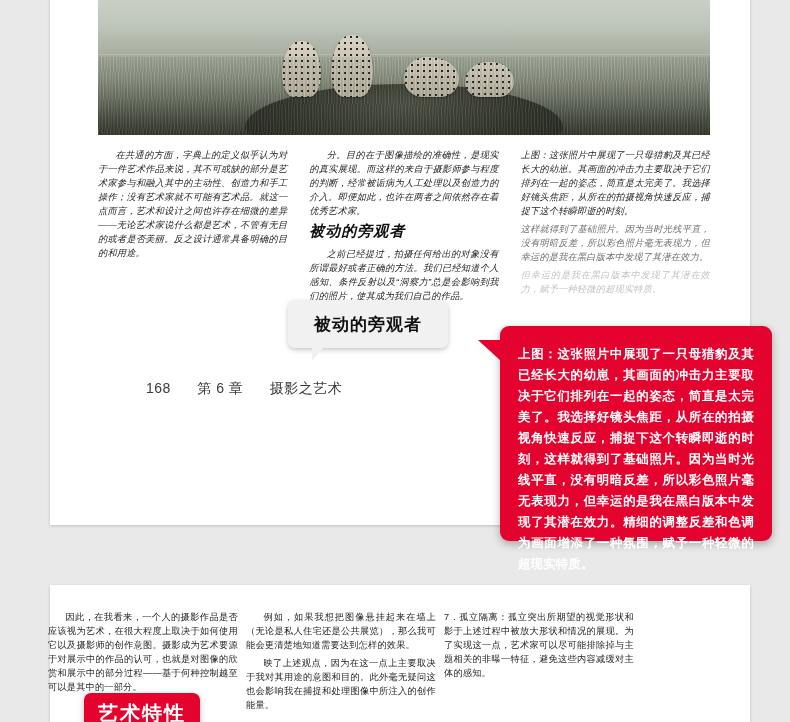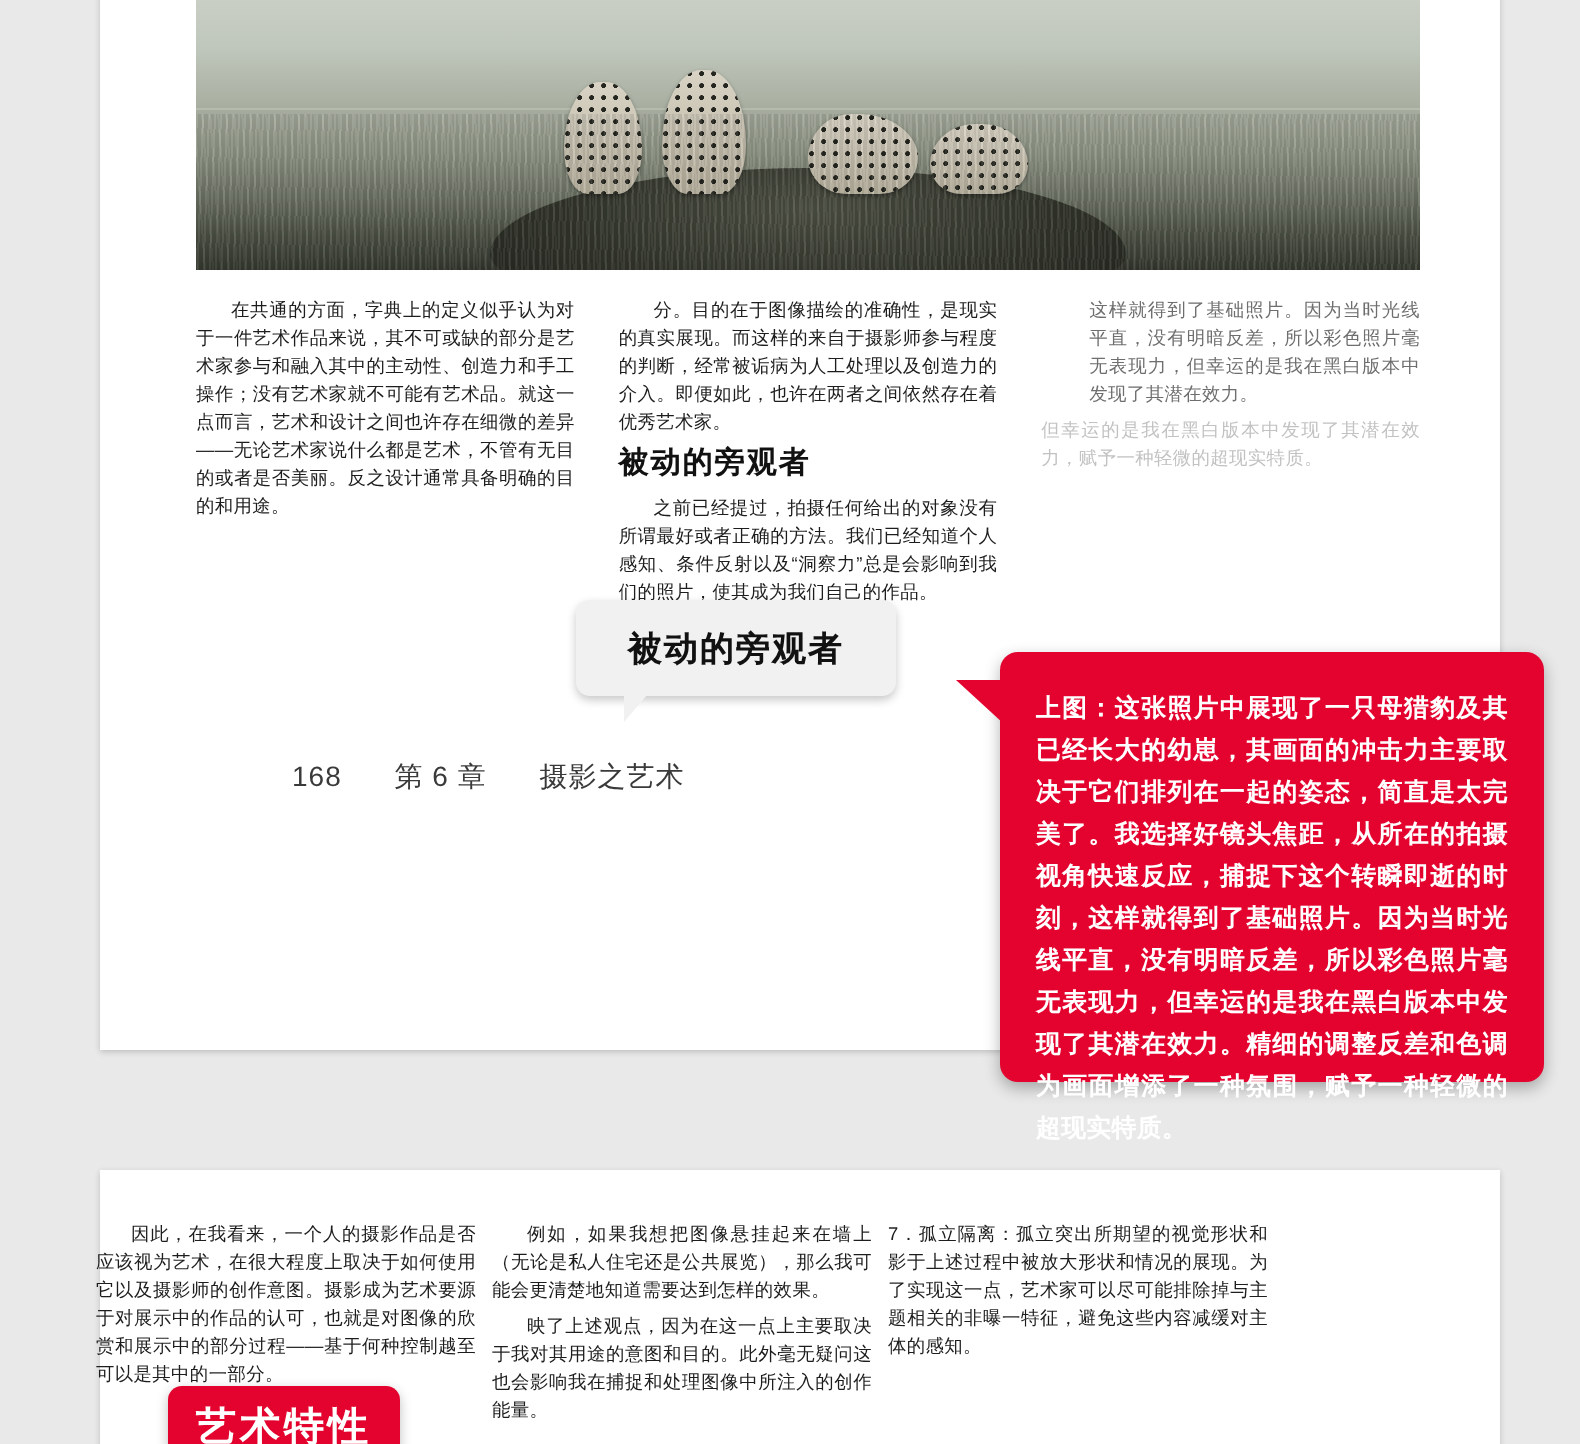--- a/index.html
+++ b/index.html
@@ -69,35 +69,35 @@
   .ch-d{left:60%;width:8%;height:26%;border-radius:46% 46% 32% 32% / 58% 58% 42% 42%;}
   .horizon{
     position:absolute;left:0;right:0;top:40%;height:1px;
     background:rgba(255,255,255,0.18);
   }
 
   
   .cols{
     position:absolute;left:48px;top:258px;
     width:612px;height:200px;
-    display:flex;gap:22px;
+    display:flex;gap:22px;font-style:italic;
   }
   .col{width:190px;position:relative;}
   .col p{
     margin:0 0 4px 0;
     font-size:9.2px;
     line-height:14px;
     color:#1d1d1d;
     text-indent:1.9em;
     text-align:justify;
     letter-spacing:.2px;
   }
   .col p.noindent{text-indent:0;}
   .col .fig{color:#262626;}
-  .col .fade-2{color:#6e6e6e;margin-left:24px;}
+  .col .fade-2{color:#6e6e6e;}
   .col .fade-4{color:#c2c2c2;}
   .section-head{
     font-size:15px;font-weight:bold;color:#111;
     margin:2px 0 6px 0;letter-spacing:1px;
   }
   .footer{
     position:absolute;left:96px;top:490px;
     font-size:14px;color:#3a3a3a;letter-spacing:.5px;
   }
   .footer .pg{margin-right:22px;}
@@ -182,20 +182,21 @@
   <div class="cols">
     <div class="col">
       <p>在共通的方面，字典上的定义似乎认为对于一件艺术作品来说，其不可或缺的部分是艺术家参与和融入其中的主动性、创造力和手工操作；没有艺术家就不可能有艺术品。就这一点而言，艺术和设计之间也许存在细微的差异——无论艺术家说什么都是艺术，不管有无目的或者是否美丽。反之设计通常具备明确的目的和用途。</p>
     </div>
     <div class="col">
       <p>分。目的在于图像描绘的准确性，是现实的真实展现。而这样的来自于摄影师参与程度的判断，经常被诟病为人工处理以及创造力的介入。即便如此，也许在两者之间依然存在着优秀艺术家。</p>
       <div class="section-head">被动的旁观者</div>
       <p>之前已经提过，拍摄任何给出的对象没有所谓最好或者正确的方法。我们已经知道个人感知、条件反射以及“洞察力”总是会影响到我们的照片，使其成为我们自己的作品。</p>
     </div>
     <div class="col">
+      <p class="noindent fig">上图：这张照片中展现了一只母猎豹及其已经长大的幼崽。其画面的冲击力主要取决于它们排列在一起的姿态，简直是太完美了。我选择好镜头焦距，从所在的拍摄视角快速反应，捕捉下这个转瞬即逝的时刻。</p>
       <p class="noindent fade-2">这样就得到了基础照片。因为当时光线平直，没有明暗反差，所以彩色照片毫无表现力，但幸运的是我在黑白版本中发现了其潜在效力。</p>
       <p class="noindent fade-4">但幸运的是我在黑白版本中发现了其潜在效力，赋予一种轻微的超现实特质。</p>
     </div>
   </div>
 
   <div class="footer">
     <span class="pg">168</span>
     <span class="pg">第 6 章</span>
     <span>摄影之艺术</span>
   </div>

